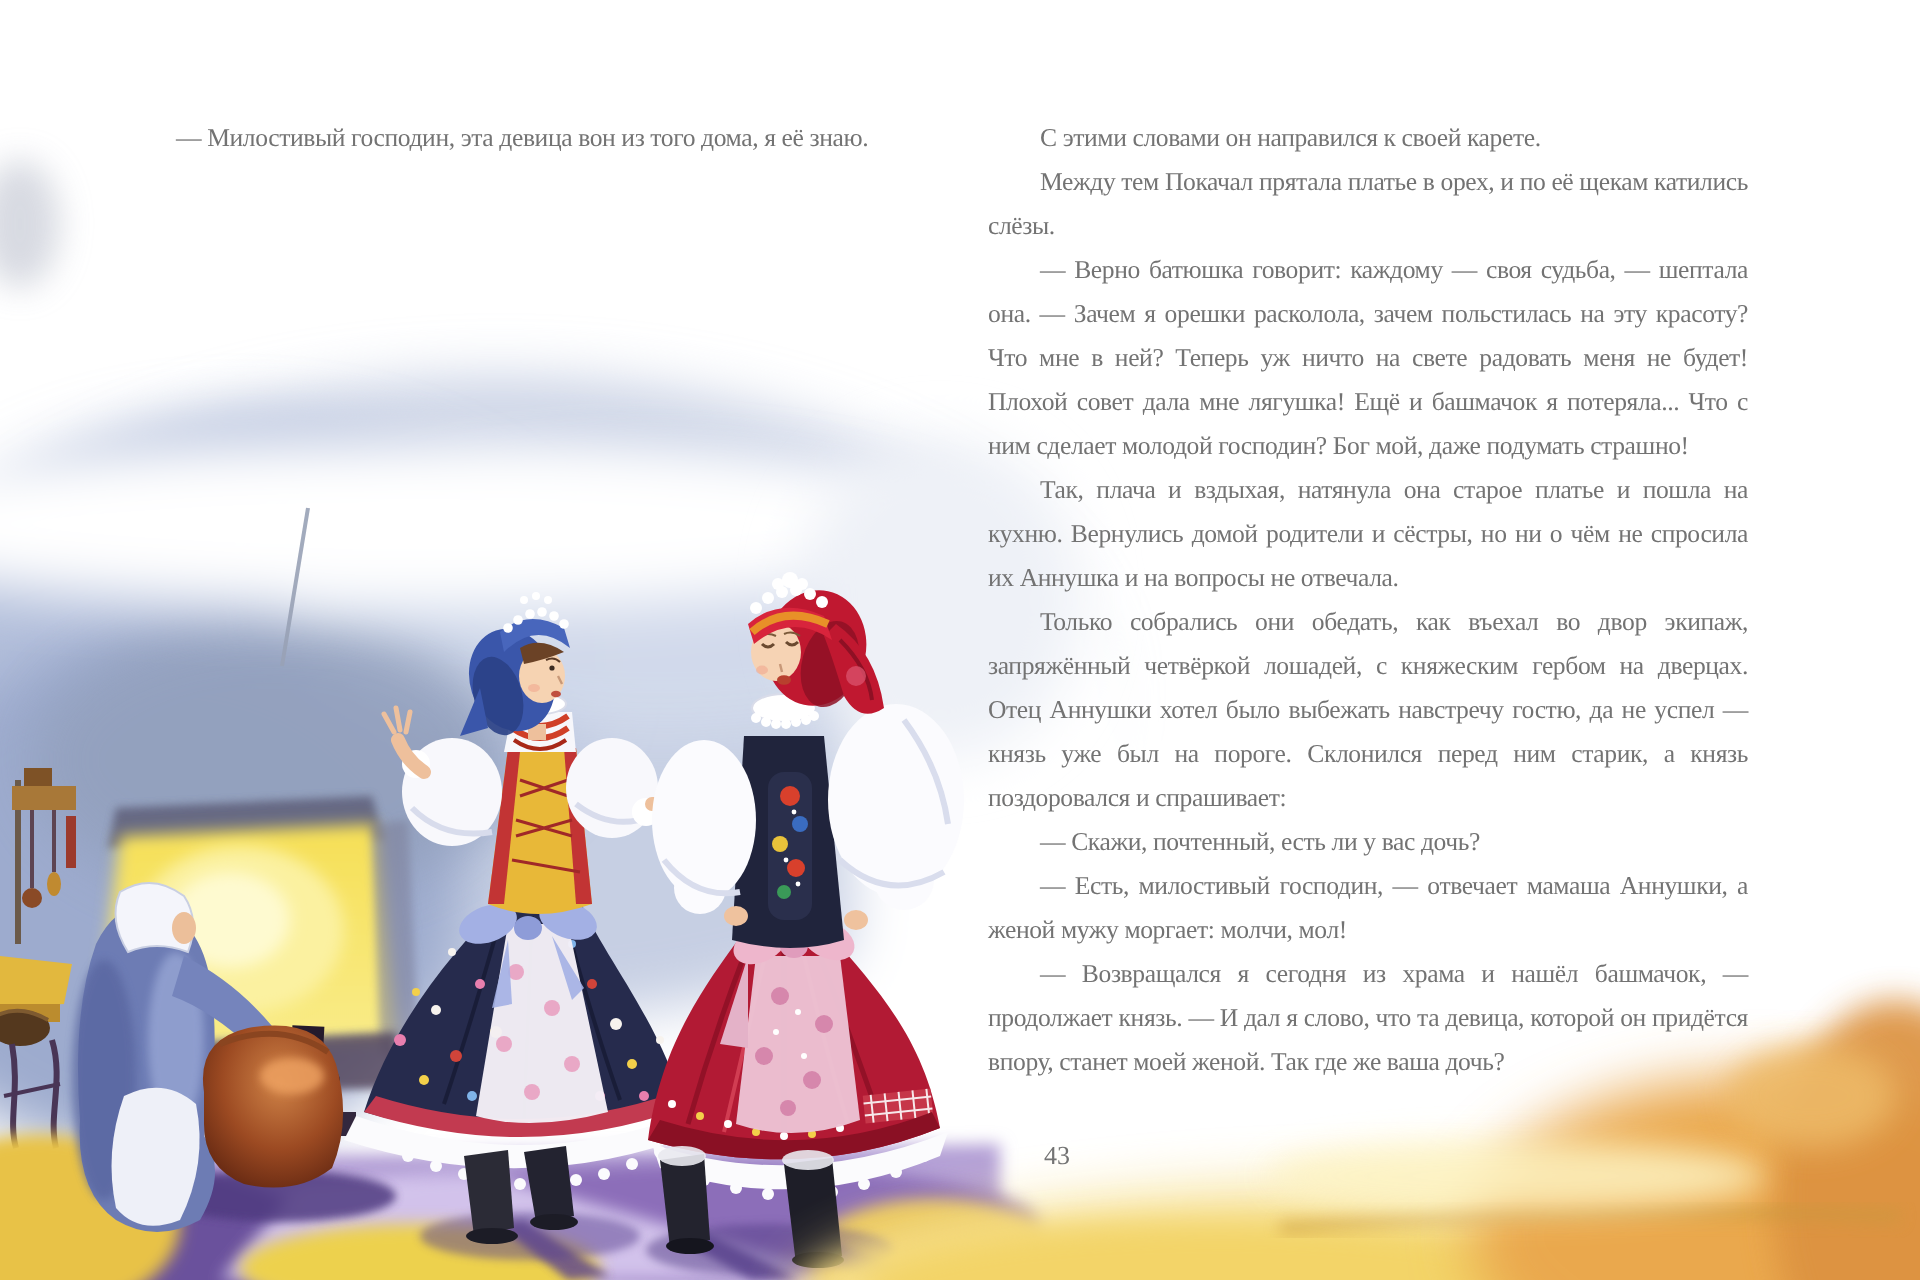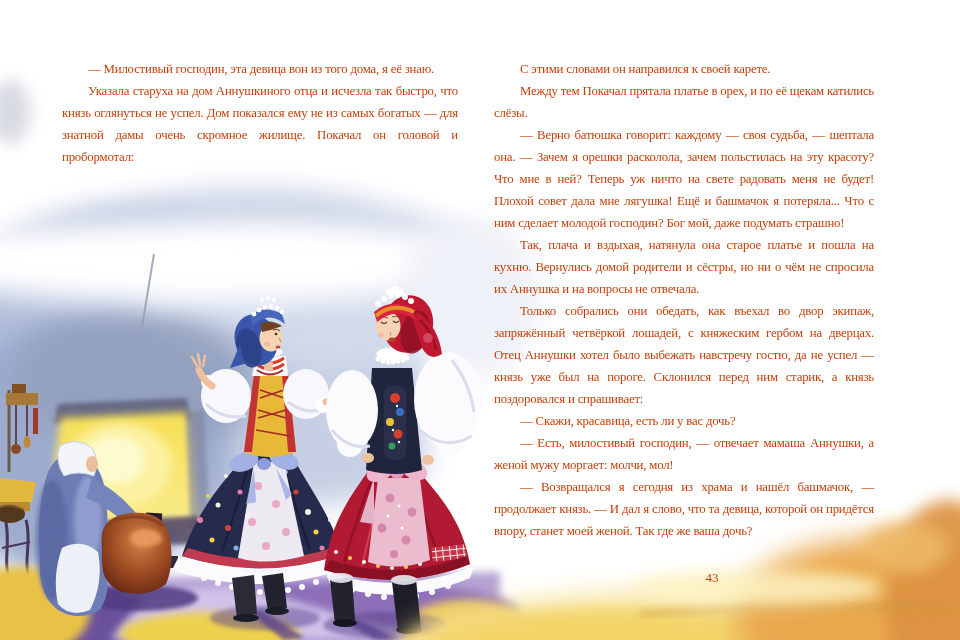--- a/index.html
+++ b/index.html
@@ -1,25 +1,25 @@
 <!DOCTYPE html>
 <html><head>
 <meta charset="utf-8">
 <style>
   html,body{margin:0;padding:0;background:#ffffff;}
   .spread{position:relative;width:960px;height:640px;overflow:hidden;background:#ffffff;
-          font-family:"Liberation Serif","DejaVu Serif",serif;color:#c2410c;}
+          font-family:"Liberation Serif","DejaVu Serif",serif;color:#737373;}
   .art{position:absolute;left:0;top:0;width:960px;height:640px;z-index:0;}
   .textblock{position:absolute;z-index:1;font-size:12.8px;line-height:22px;
              letter-spacing:-0.2px;text-align:justify;}
   .textblock p{margin:0;text-indent:26px;text-align:justify;}
   #left-text{left:62px;top:58px;width:396px;}
   #right-text{left:494px;top:58px;width:380px;}
   .pagenum{position:absolute;z-index:1;left:522px;top:570px;width:380px;
-           text-align:center;font-size:13px;letter-spacing:0;}
+           text-align:left;font-size:13px;letter-spacing:0;}
 </style>
 </head>
 <body>
 
 <div class="spread">
 
   <svg class="art" viewBox="0 0 960 640" xmlns="http://www.w3.org/2000/svg">
     <defs>
       <filter id="b4" x="-60%" y="-60%" width="220%" height="220%">
           <feGaussianBlur stdDeviation="2"></feGaussianBlur>
@@ -342,29 +342,28 @@
       <ellipse cx="880" cy="618" rx="145" ry="80" fill="#eaa84e" filter="url(#b28)"></ellipse>
       <ellipse cx="948" cy="600" rx="62" ry="100" fill="#dc9240" opacity="0.92" filter="url(#b16)"></ellipse>
       <path d="M640,614 Q790,602 950,608" stroke="#c9993c" stroke-width="7" opacity="0.55" fill="none" filter="url(#b8)"></path>
       <ellipse cx="758" cy="588" rx="125" ry="18" fill="#fdf3c2" opacity="0.85" filter="url(#b16)"></ellipse>
       <ellipse cx="906" cy="548" rx="42" ry="26" fill="#edb968" opacity="0.9" filter="url(#b16)"></ellipse>
     </g>
   </svg>
 
   <div class="textblock" id="left-text">
     <p>— Милостивый господин, эта девица вон из того дома, я её знаю.</p>
-    <p>Указала старуха на дом Аннушкиного отца и исчезла так быстро, что князь оглянуться не успел. Дом показался ему не из самых богатых — для знатной дамы очень скромное жилище. Покачал он головой и пробормотал:</p>
   </div>
 
   <div class="textblock" id="right-text">
     <p>С этими словами он направился к своей карете.</p>
     <p>Между тем Покачал прятала платье в орех, и по её щекам катились слёзы.</p>
     <p>— Верно батюшка говорит: каждому — своя судьба, — шептала она. — Зачем я орешки расколола, зачем польстилась на эту красоту? Что мне в ней? Теперь уж ничто на свете радовать меня не будет! Плохой совет дала мне лягушка! Ещё и башмачок я потеряла... Что с ним сделает молодой господин? Бог мой, даже подумать страшно!</p>
     <p>Так, плача и вздыхая, натянула она старое платье и пошла на кухню. Вернулись домой родители и сёстры, но ни о чём не спросила их Аннушка и на вопросы не отвечала.</p>
     <p>Только собрались они обедать, как въехал во двор экипаж, запряжённый четвёркой лошадей, с княжеским гербом на дверцах. Отец Аннушки хотел было выбежать навстречу гостю, да не успел — князь уже был на пороге. Склонился перед ним старик, а князь поздоровался и спрашивает:</p>
-    <p>— Скажи, красавица, есть ли у вас дочь?</p>
+    <p>— Скажи, почтенный, есть ли у вас дочь?</p>
     <p>— Есть, милостивый господин, — отвечает мамаша Аннушки, а женой мужу моргает: молчи, мол!</p>
     <p>— Возвращался я сегодня из храма и нашёл башмачок, — продолжает князь. — И дал я слово, что та девица, которой он придётся впору, станет моей женой. Так где же ваша дочь?</p>
   </div>
 
   <div class="pagenum">43</div>
 
 </div>
 
 </body></html>

